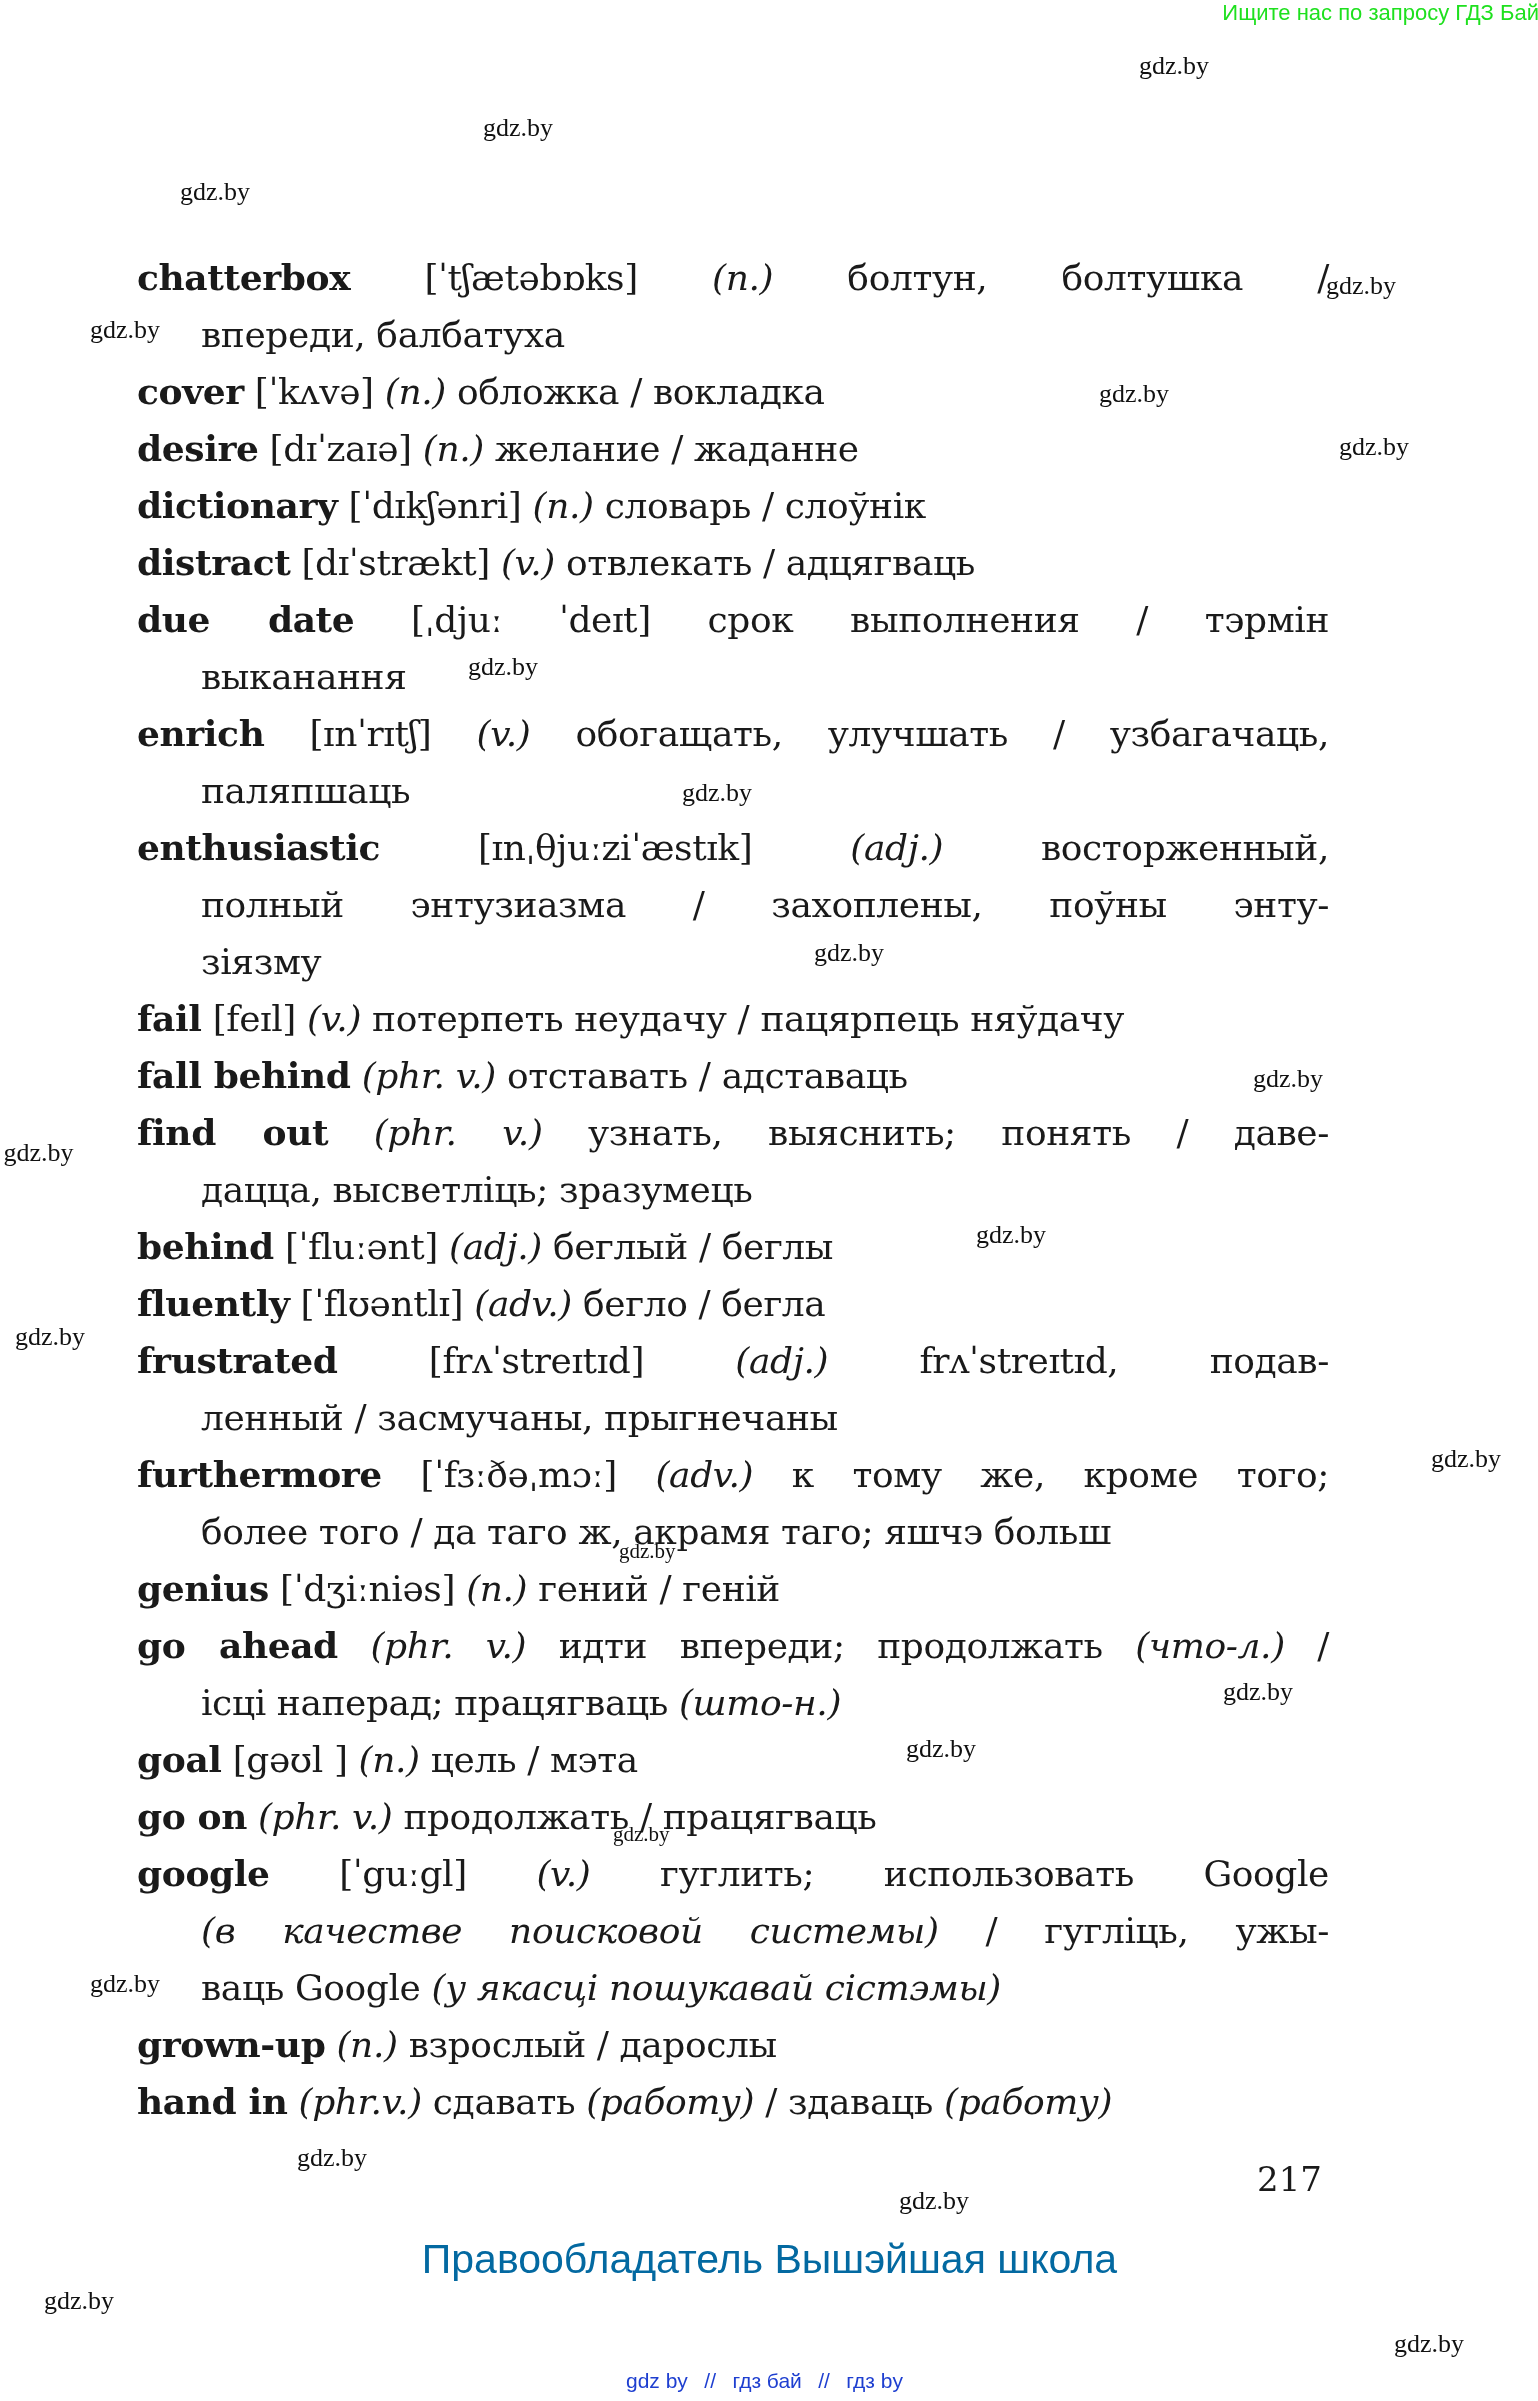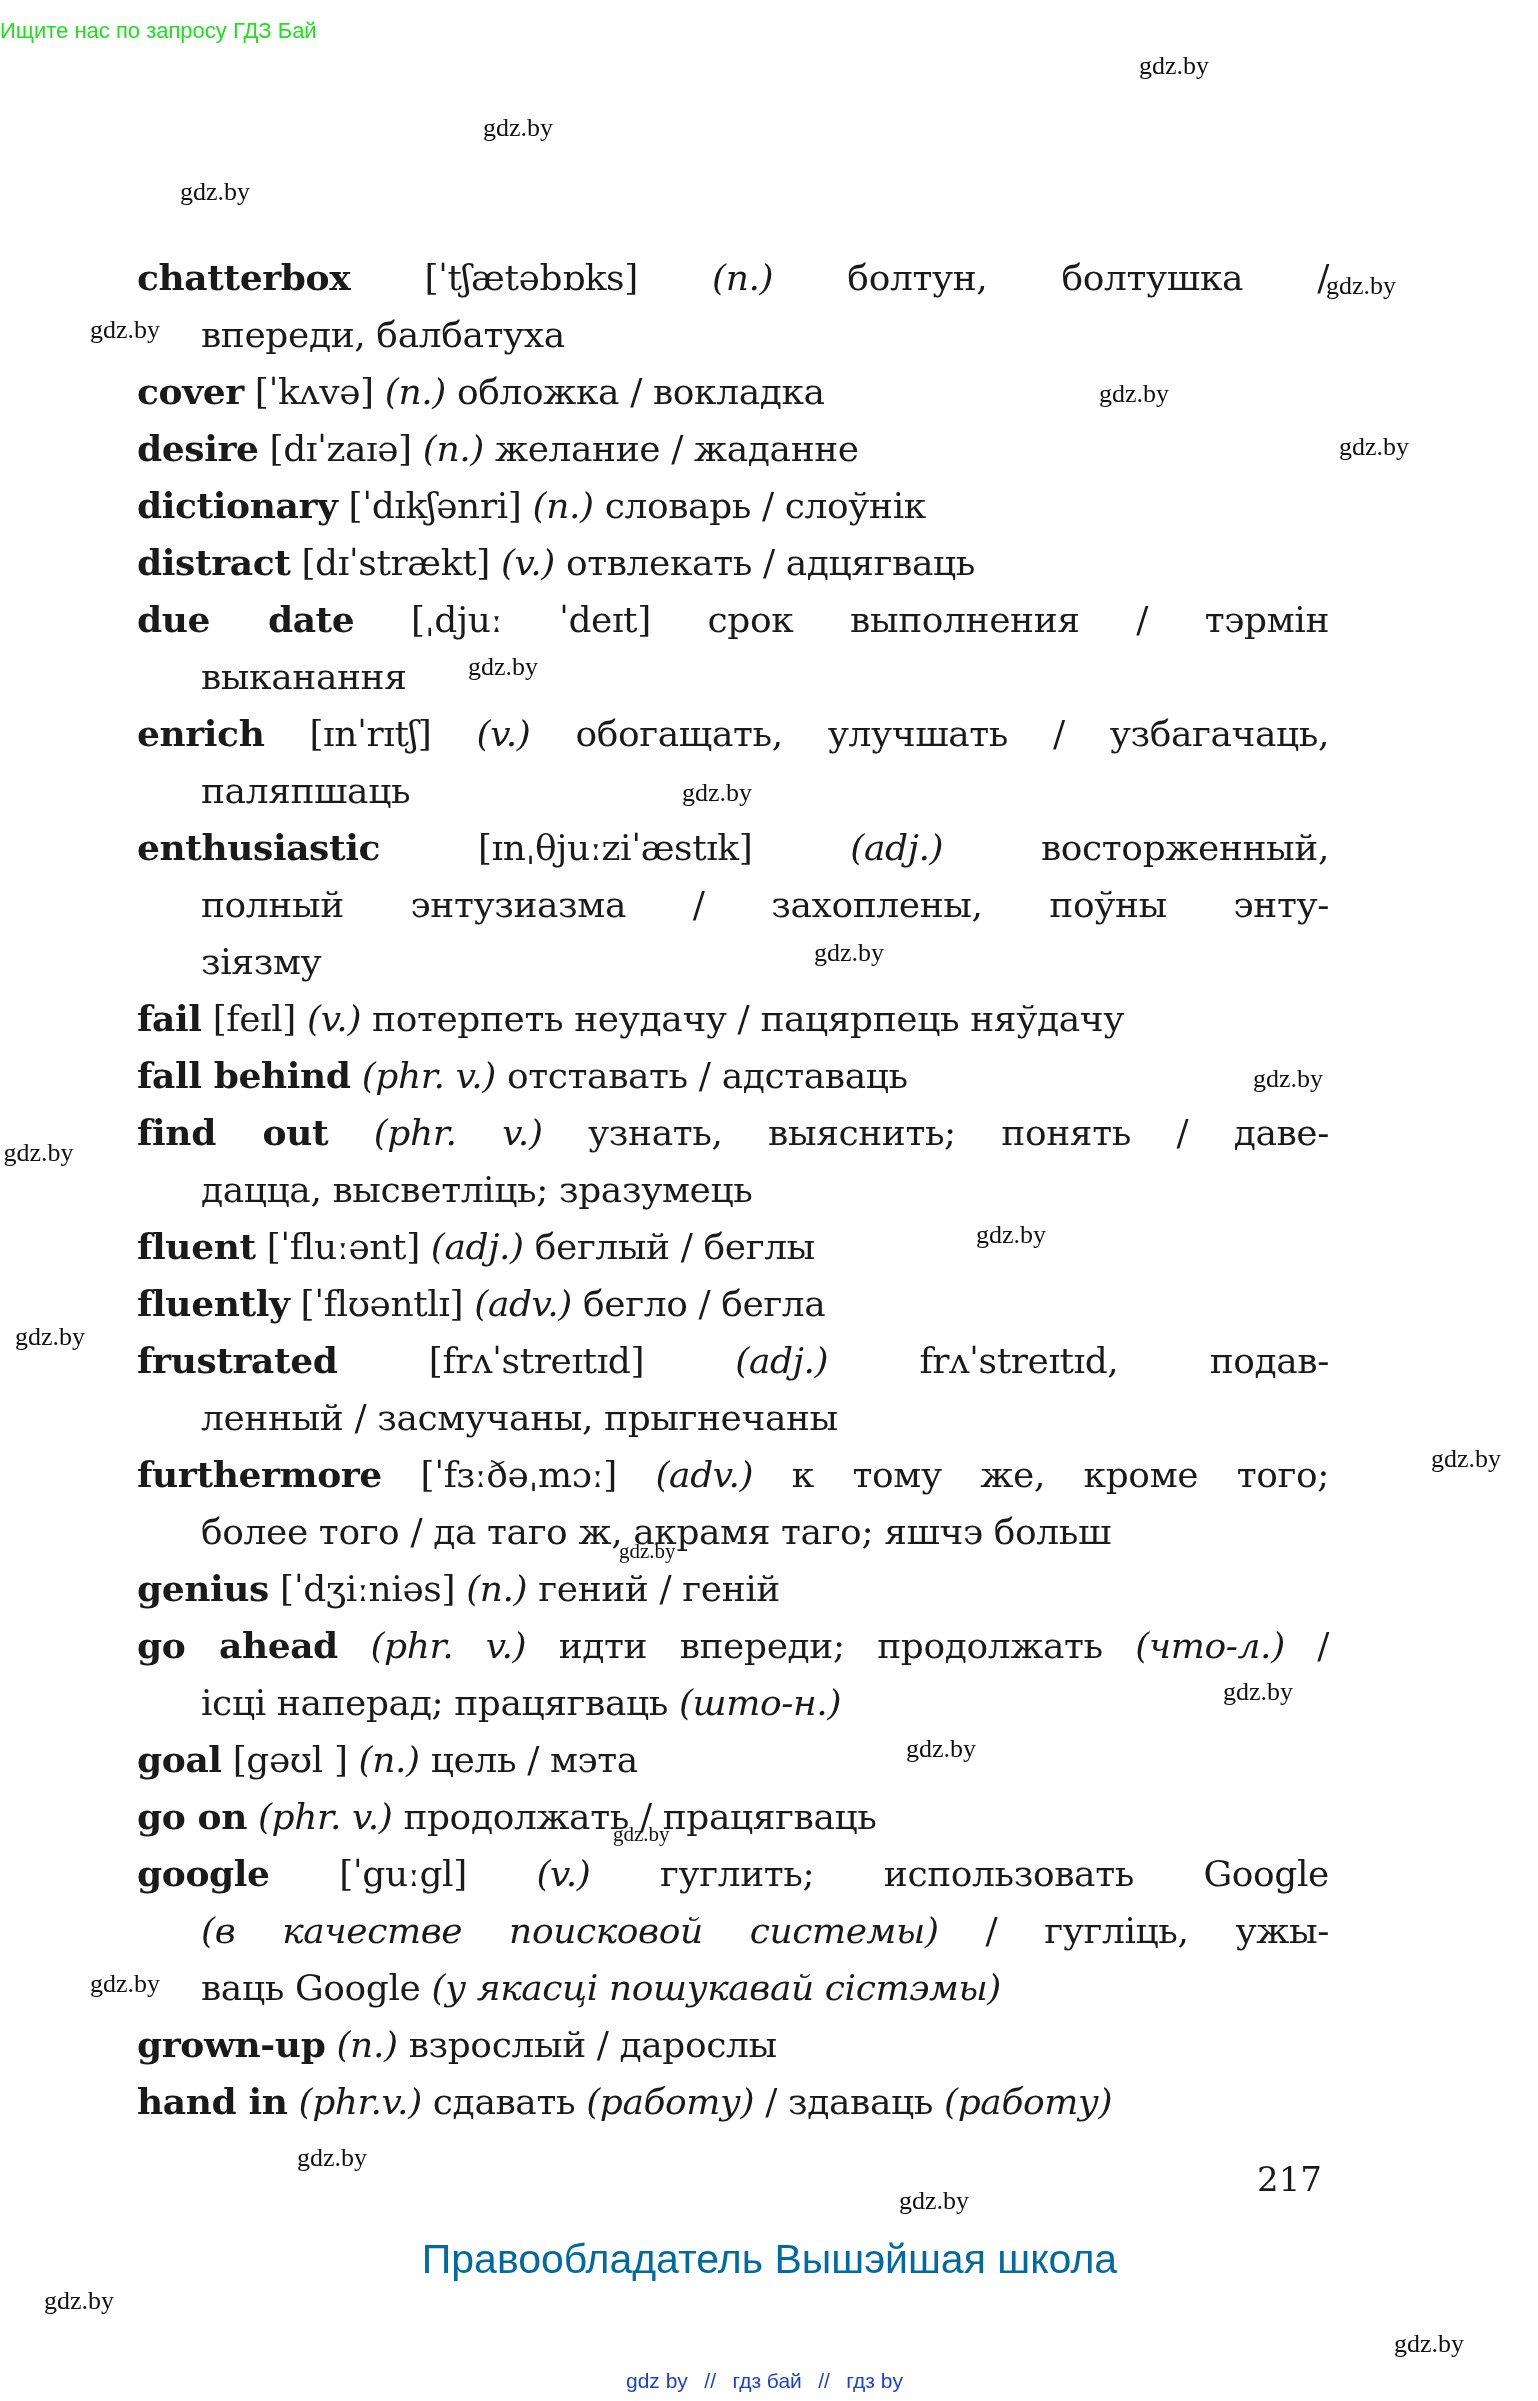--- a/index.html
+++ b/index.html
@@ -1,18 +1,18 @@
 <!DOCTYPE html>
 <html style="font-size:14px"><head>
 <meta charset="utf-8">
 <style>
   html, body { margin: 0; padding: 0; background: #ffffff; }
   body { width: 1539px; height: 2401px; position: relative; overflow: hidden; }
   .top-banner {
-    position: absolute; left: 0; width: 1539px; top: 18px; text-align: left;
+    position: absolute; left: 0; width: 1539px; top: 0; text-align: right;
     font-family: "Liberation Sans", sans-serif; font-size: 22px; color: #1ee01e;
   }
   .glossary {
     position: absolute; left: 137px; top: 249px; width: 1192px;
     font-family: "DejaVu Serif", "Liberation Serif", serif;
     font-size: 36px; line-height: 57px; color: #1a1a1a;
     letter-spacing: -0.4px;
   }
   .line { white-space: nowrap; height: 57px; }
   .line.justify { text-align: justify; text-align-last: justify; }
@@ -133,21 +133,21 @@
   <div class="line justify">
     <span class="hw">find out</span>
     <span class="pos">(phr. v.)</span>
     <span>узнать, выяснить; понять / даве-</span>
   </div>
   <div class="line cont">
     <span>дацца, высветліць; зразумець</span>
   </div>
 
   <div class="line">
-    <span class="hw">fluent</span>
+    <span class="hw">behind</span>
     <span class="tr">[ˈfluːənt]</span>
     <span class="pos">(adj.)</span>
     <span>беглый / беглы</span>
   </div>
 
   <div class="line">
     <span class="hw">fluently</span>
     <span class="tr">[ˈflʊəntlɪ]</span>
     <span class="pos">(adv.)</span>
     <span>бегло / бегла</span>

